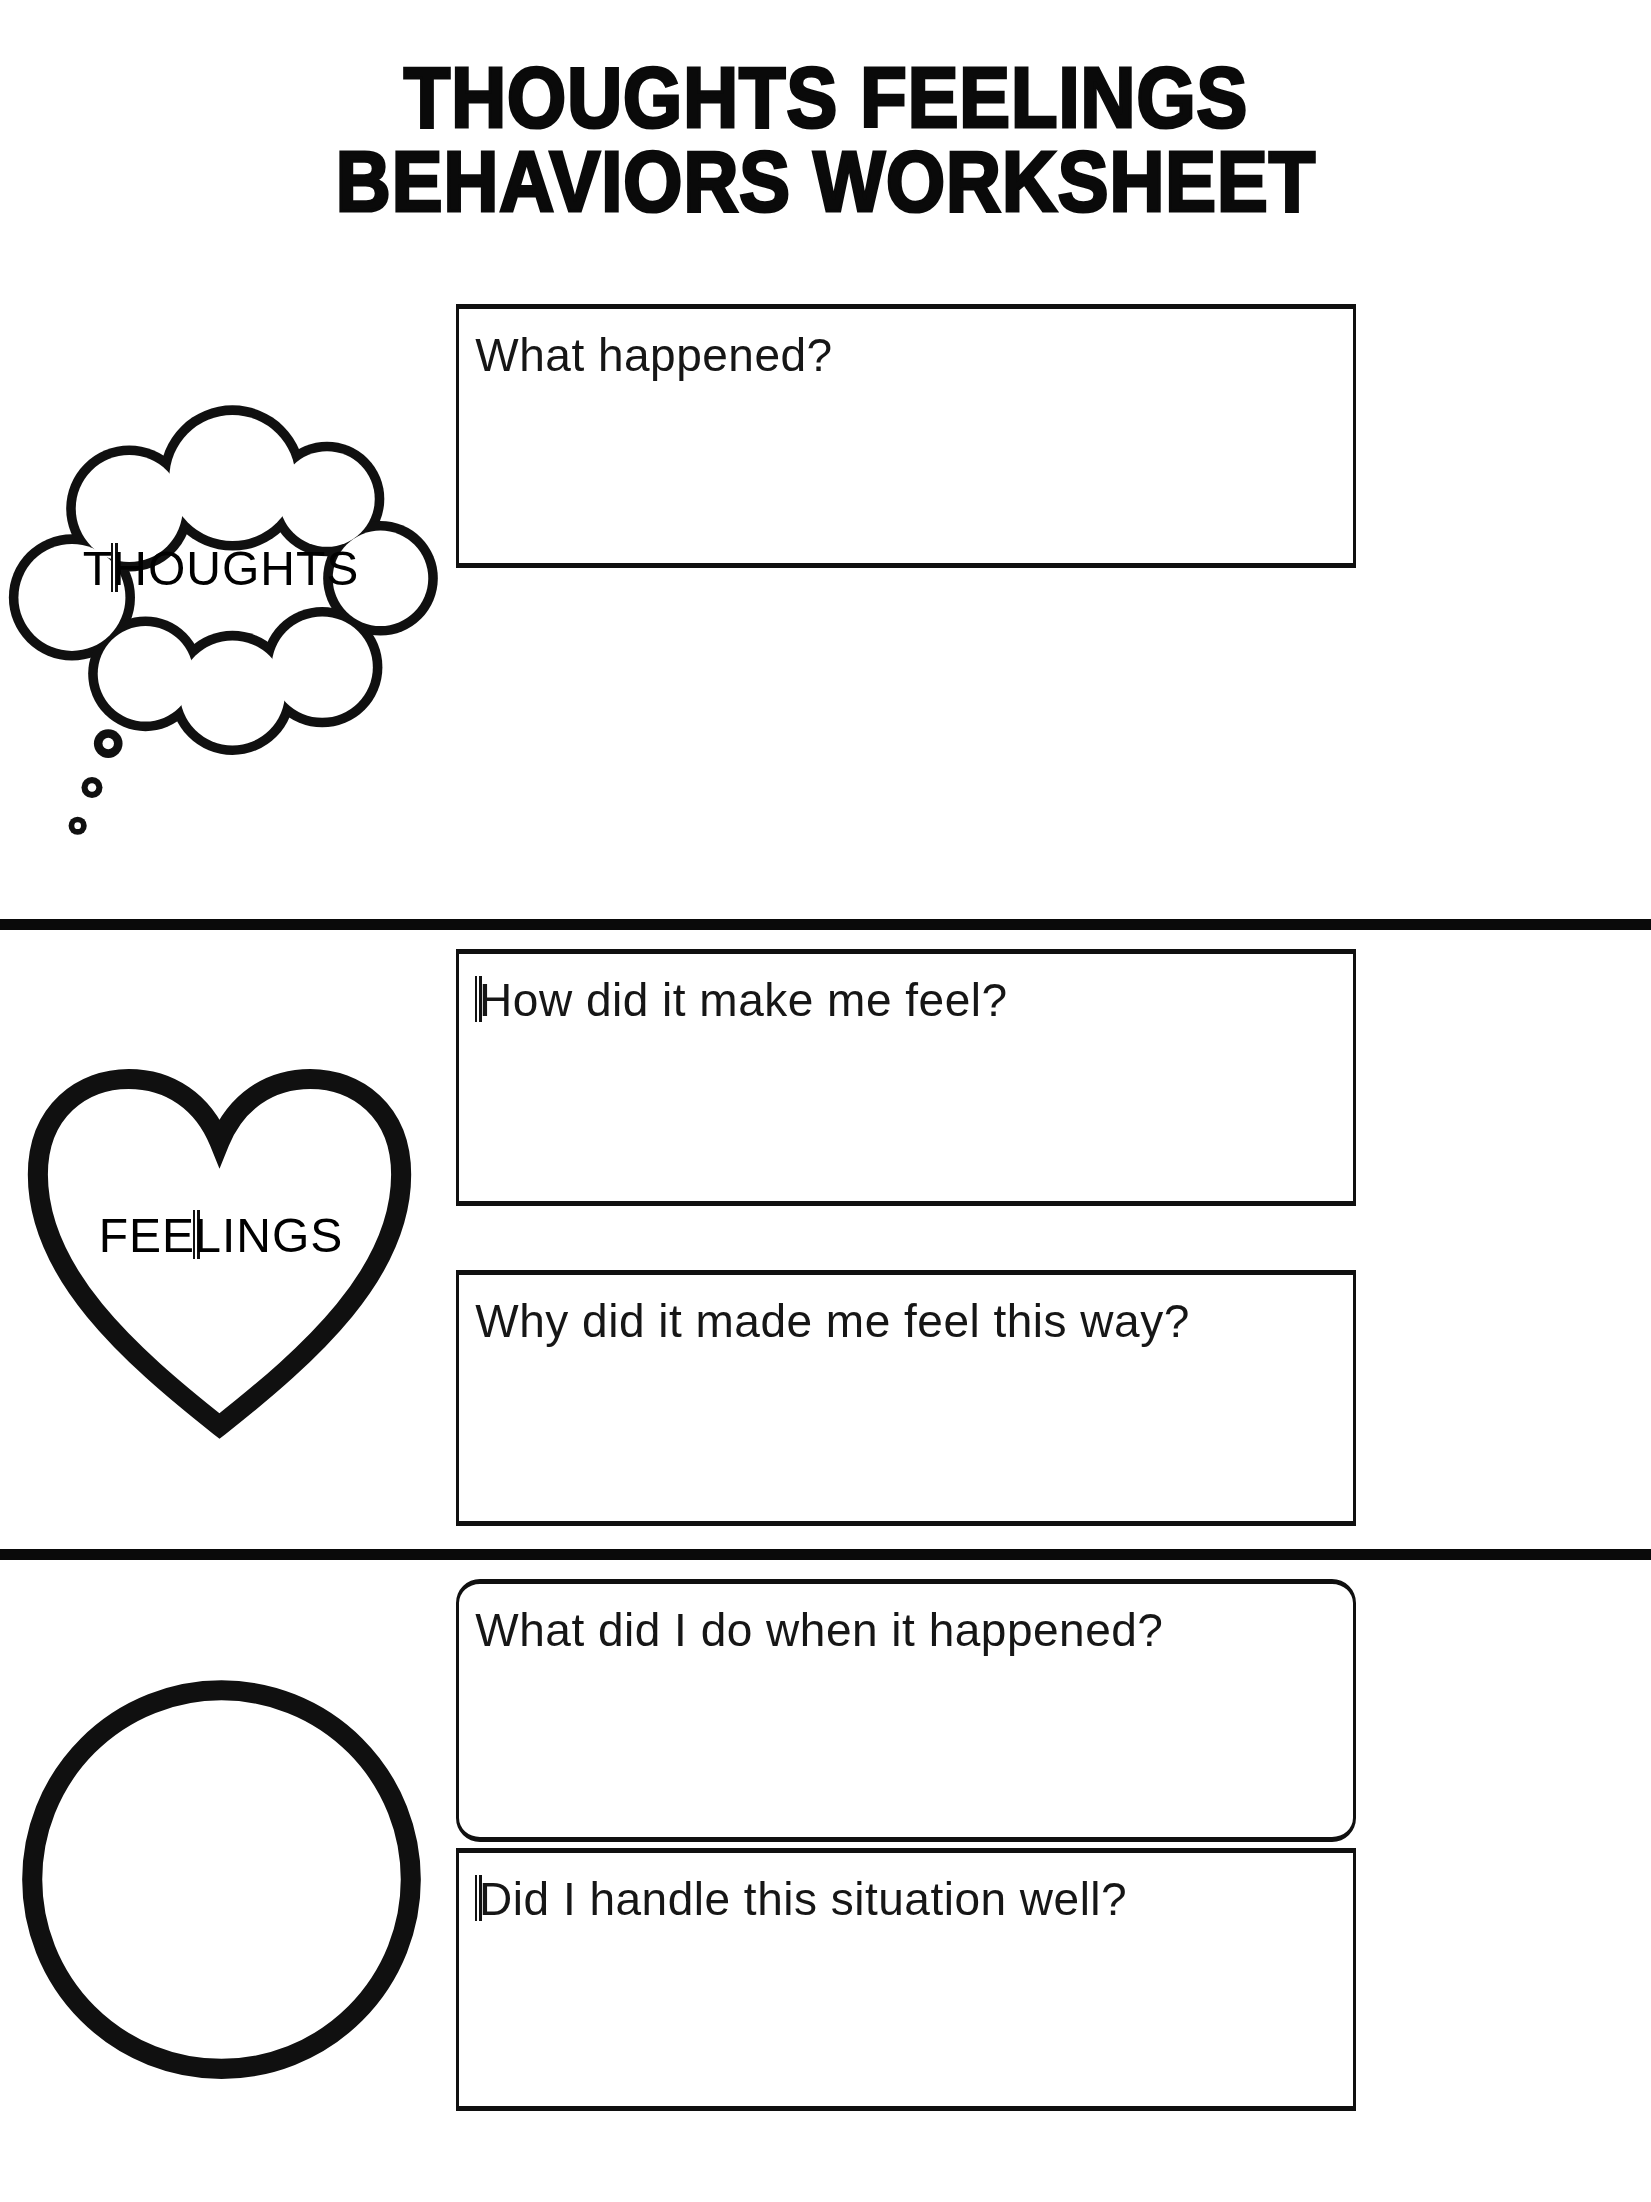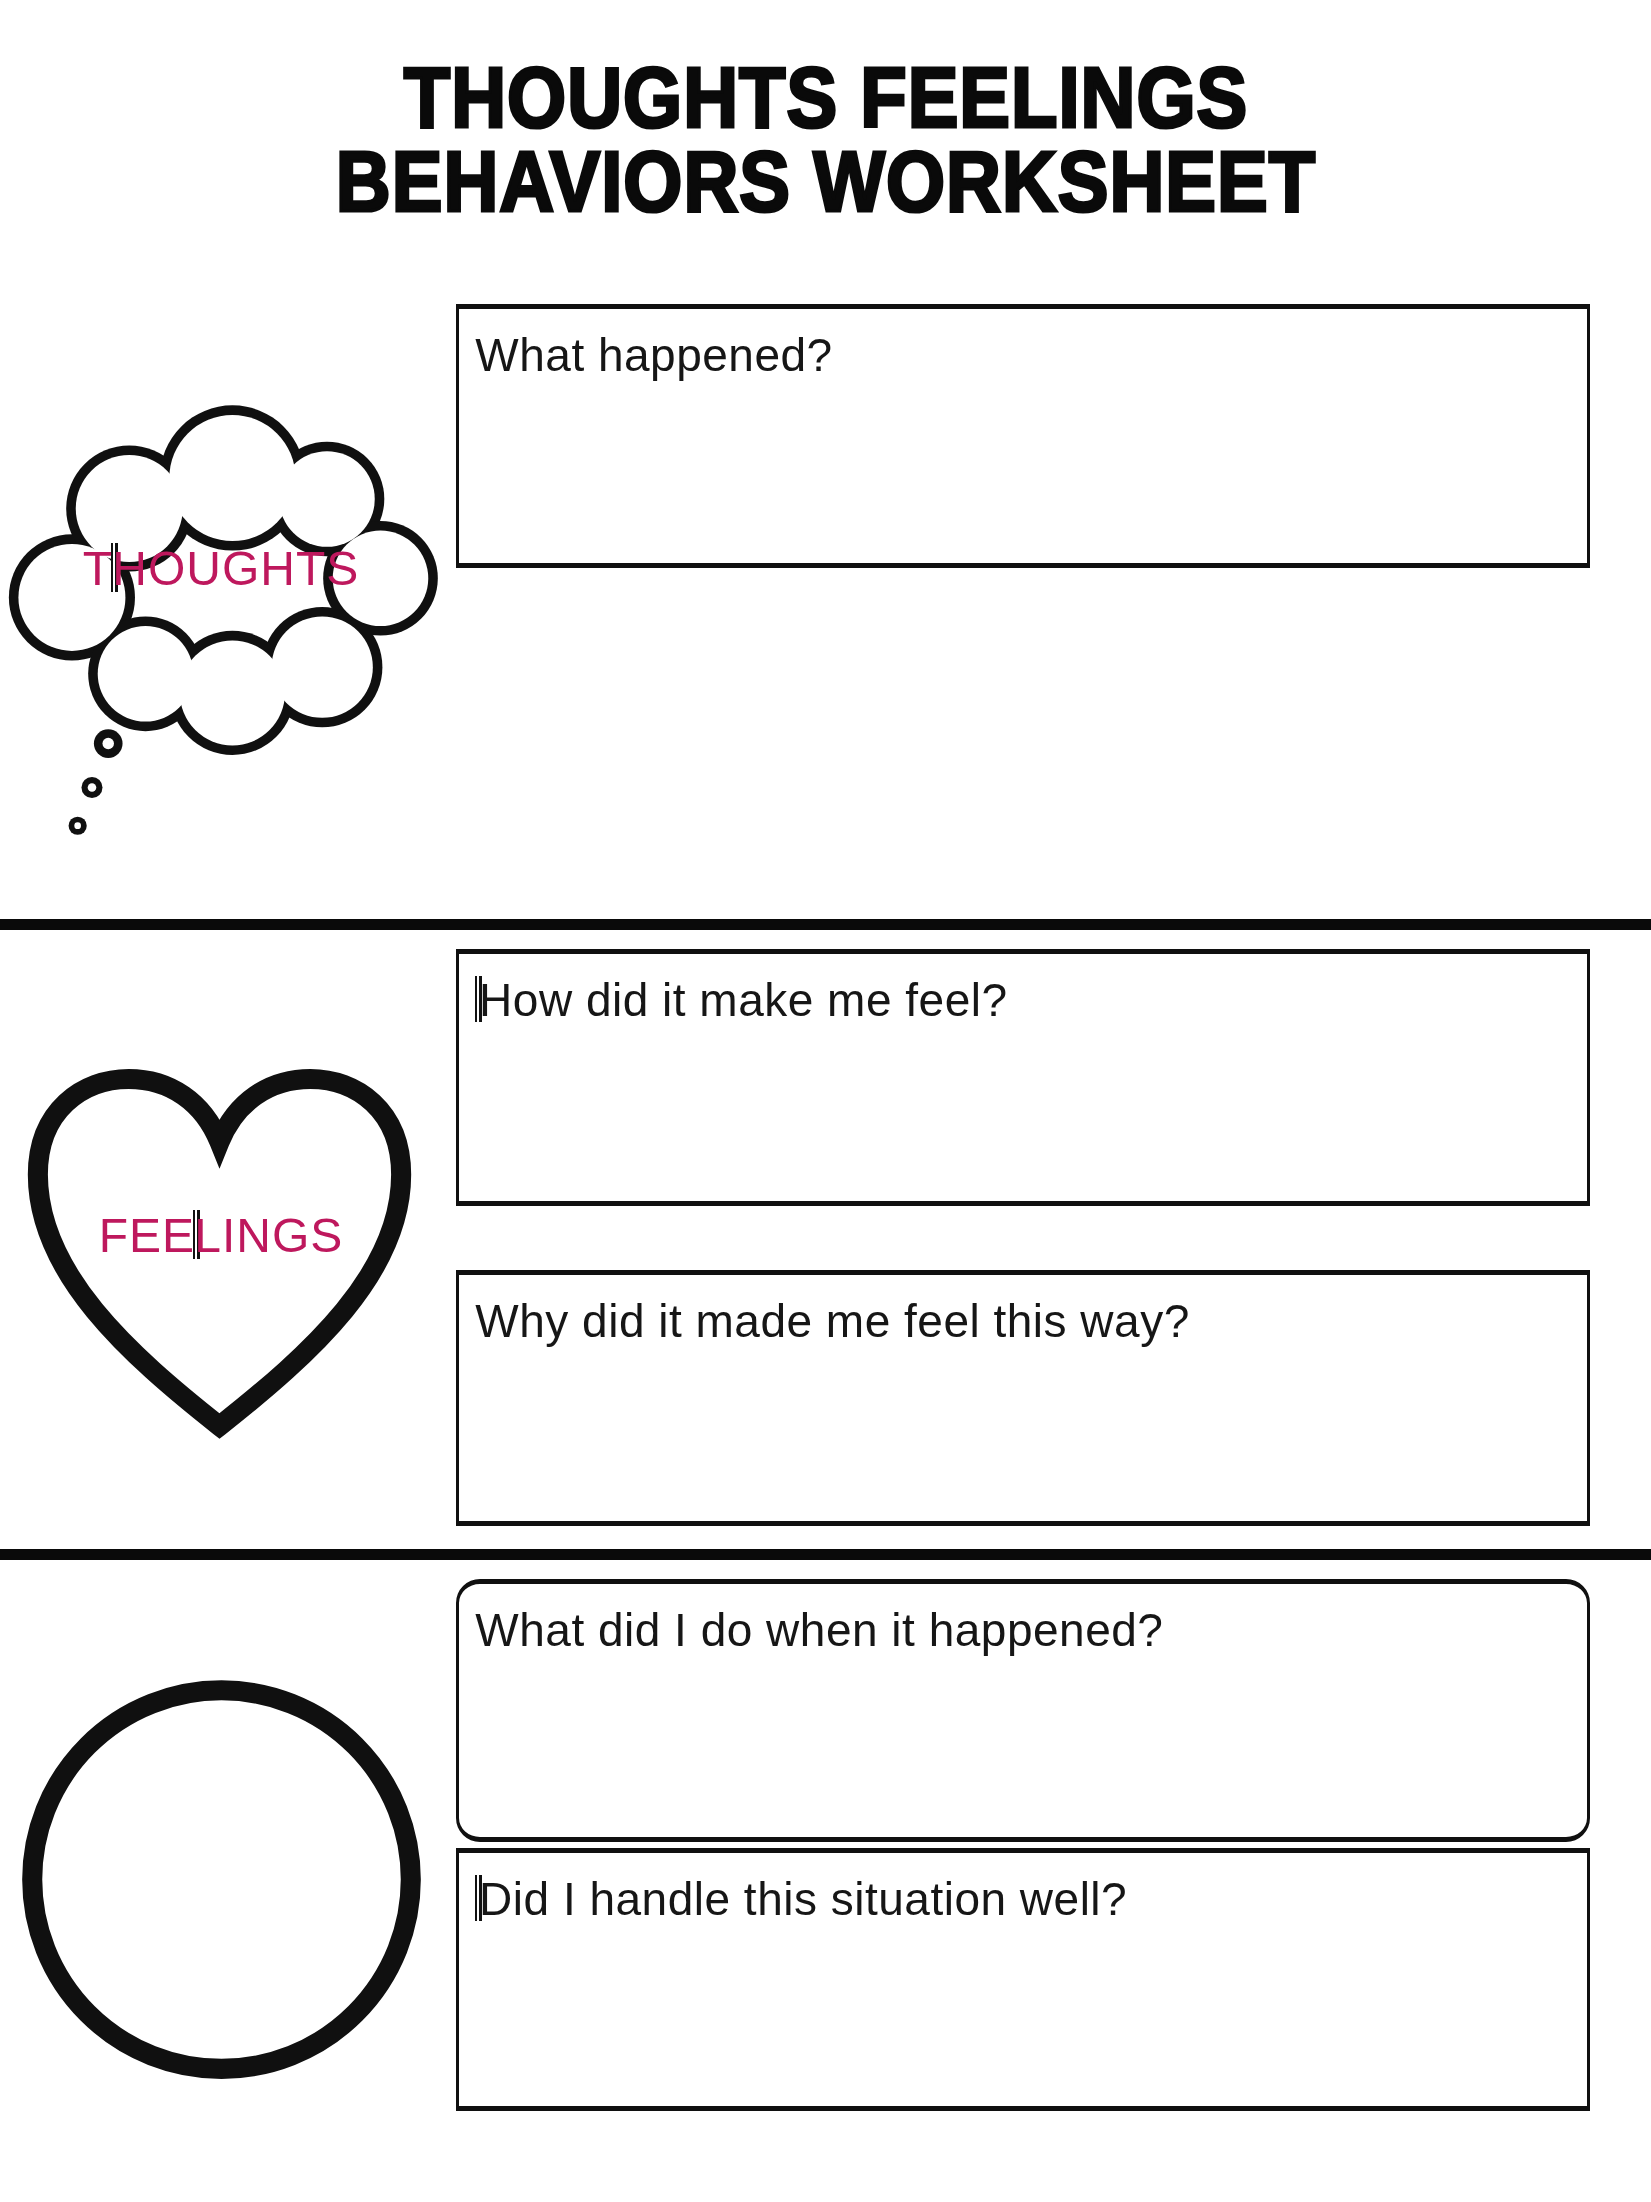--- a/index.html
+++ b/index.html
@@ -19,21 +19,21 @@
     font-size:76px;line-height:75px;font-weight:700;
     letter-spacing:1px;
     -webkit-text-stroke:2.9px #0a0a0a;
     transform:scaleY(1.12);
     transform-origin:top center;
     color:#0a0a0a;
   }
 
   
   .qbox{
-    position:absolute;left:456px;width:1134px;
+    position:absolute;left:456px;width:900px;
     box-sizing:border-box;
     border:3.8px solid #101010;
     border-top-width:5.7px;border-bottom-width:5.7px;
     background:#ffffff;
     padding:19px 16.3px;
   }
   .qbox.b1{top:304px;height:264px;}
   .qbox.b2{top:621px;height:268px;}
   .qbox.b3{top:949px;height:257px;}
   .qbox.b4{top:1270px;height:256px;}
@@ -56,21 +56,21 @@
   .shape{position:absolute;}
   .shape.cloud{left:0;top:392px;}
   .shape.heart{left:13.4px;top:1057px;}
   .shape.circle{left:15.3px;top:1675px;}
 
   
   .shape-label{
     position:absolute;left:0;width:442px;
     text-align:center;
     font-size:48px;line-height:54px;
-    letter-spacing:1px;color:#be185d;
+    letter-spacing:1px;color:#000000;
     font-weight:400;
   }
   .shape-label.thoughts{top:542px;}
   .shape-label.feelings{top:1209px;}
   .shape-label.behavior{top:1851px;}
 
   
   .caret{
     display:inline-block;
     width:6.7px;height:1.02em;

